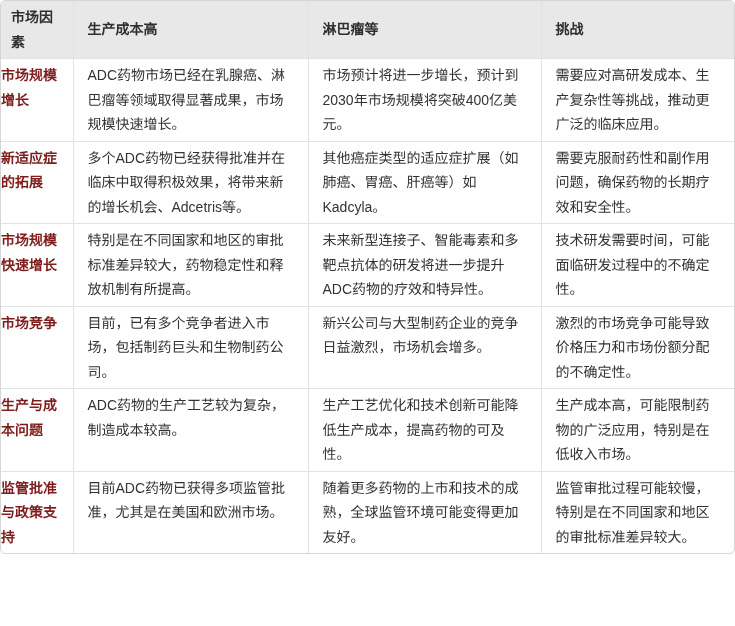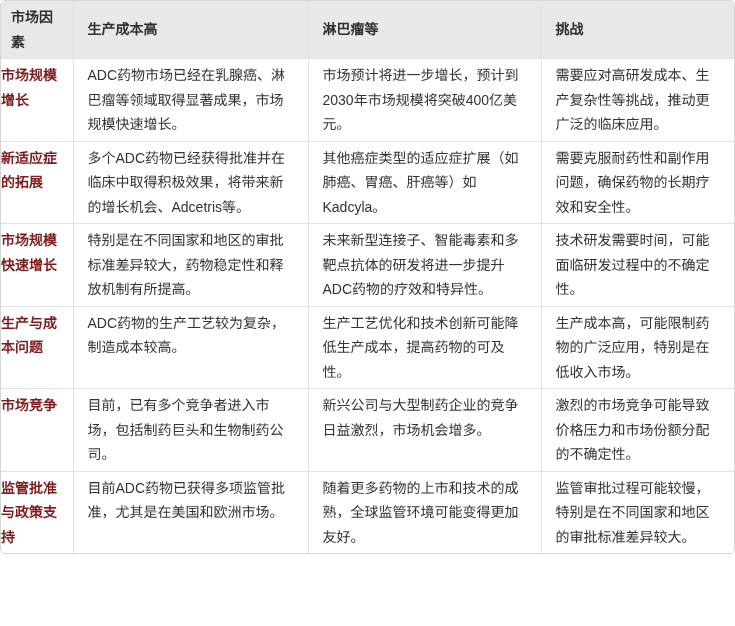--- a/index.html
+++ b/index.html
@@ -89,30 +89,30 @@
         <td>其他癌症类型的适应症扩展（如肺癌、胃癌、肝癌等）如Kadcyla。</td>
         <td>需要克服耐药性和副作用问题，确保药物的长期疗效和安全性。</td>
       </tr>
       <tr>
         <th scope="row">市场规模快速增长</th>
         <td>特别是在不同国家和地区的审批标准差异较大，药物稳定性和释放机制有所提高。</td>
         <td>未来新型连接子、智能毒素和多靶点抗体的研发将进一步提升ADC药物的疗效和特异性。</td>
         <td>技术研发需要时间，可能面临研发过程中的不确定性。</td>
       </tr>
       <tr>
+        <th scope="row">市场竞争</th>
+        <td>目前，已有多个竞争者进入市场，包括制药巨头和生物制药公司。</td>
+        <td>新兴公司与大型制药企业的竞争日益激烈，市场机会增多。</td>
+        <td>激烈的市场竞争可能导致价格压力和市场份额分配的不确定性。</td>
+      </tr>
+      <tr>
         <th scope="row">生产与成本问题</th>
         <td>ADC药物的生产工艺较为复杂，制造成本较高。</td>
         <td>生产工艺优化和技术创新可能降低生产成本，提高药物的可及性。</td>
         <td>生产成本高，可能限制药物的广泛应用，特别是在低收入市场。</td>
-      </tr>
-      <tr>
-        <th scope="row">市场竞争</th>
-        <td>目前，已有多个竞争者进入市场，包括制药巨头和生物制药公司。</td>
-        <td>新兴公司与大型制药企业的竞争日益激烈，市场机会增多。</td>
-        <td>激烈的市场竞争可能导致价格压力和市场份额分配的不确定性。</td>
       </tr>
       <tr>
         <th scope="row">监管批准与政策支持</th>
         <td>目前ADC药物已获得多项监管批准，尤其是在美国和欧洲市场。</td>
         <td>随着更多药物的上市和技术的成熟，全球监管环境可能变得更加友好。</td>
         <td>监管审批过程可能较慢，特别是在不同国家和地区的审批标准差异较大。</td>
       </tr>
     </tbody>
   </table>
 </div>

